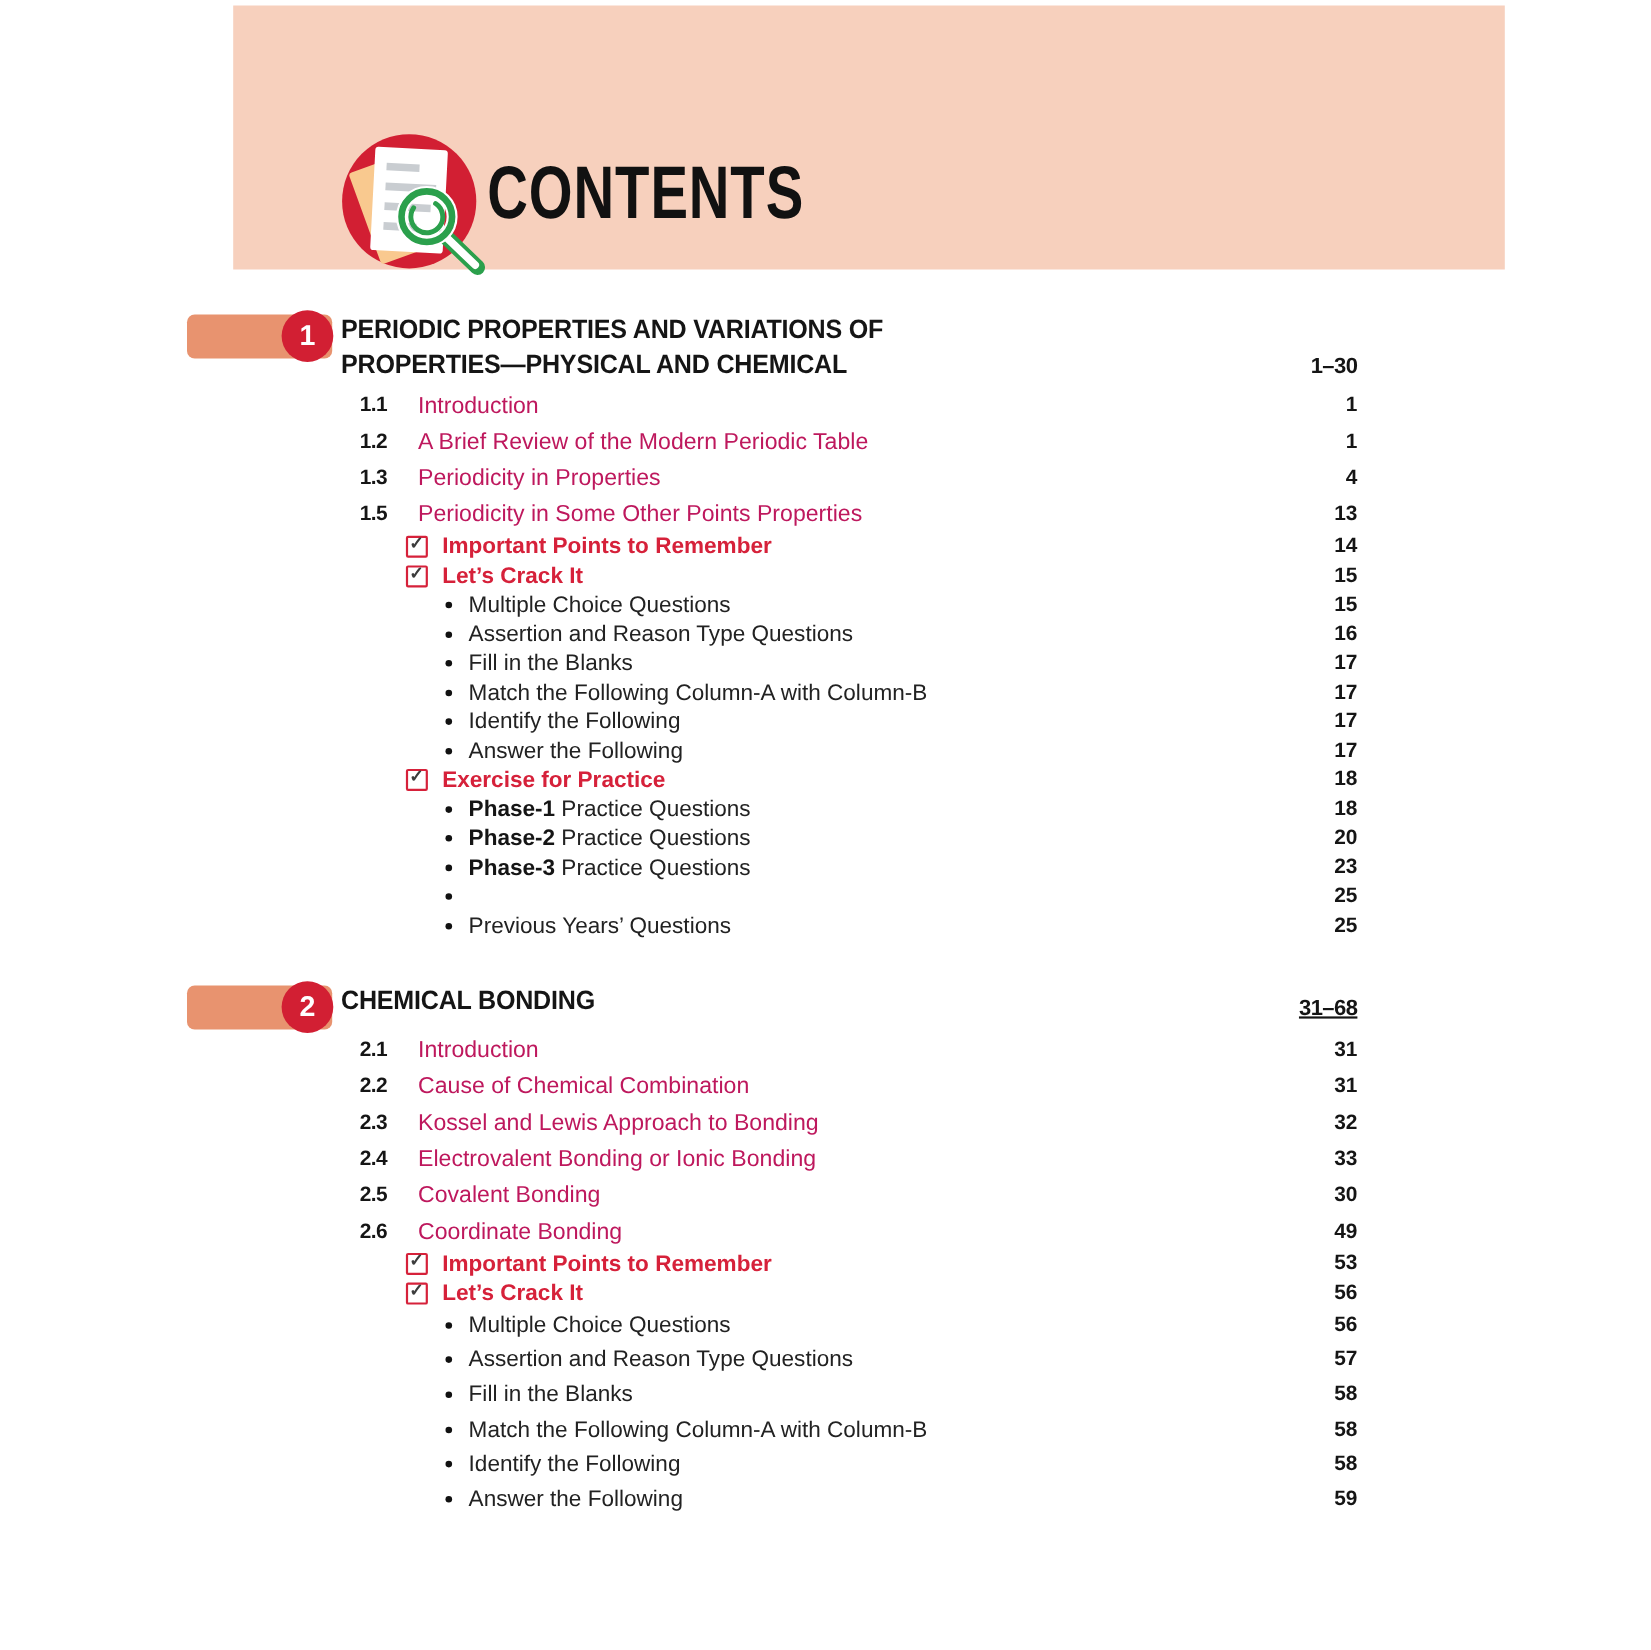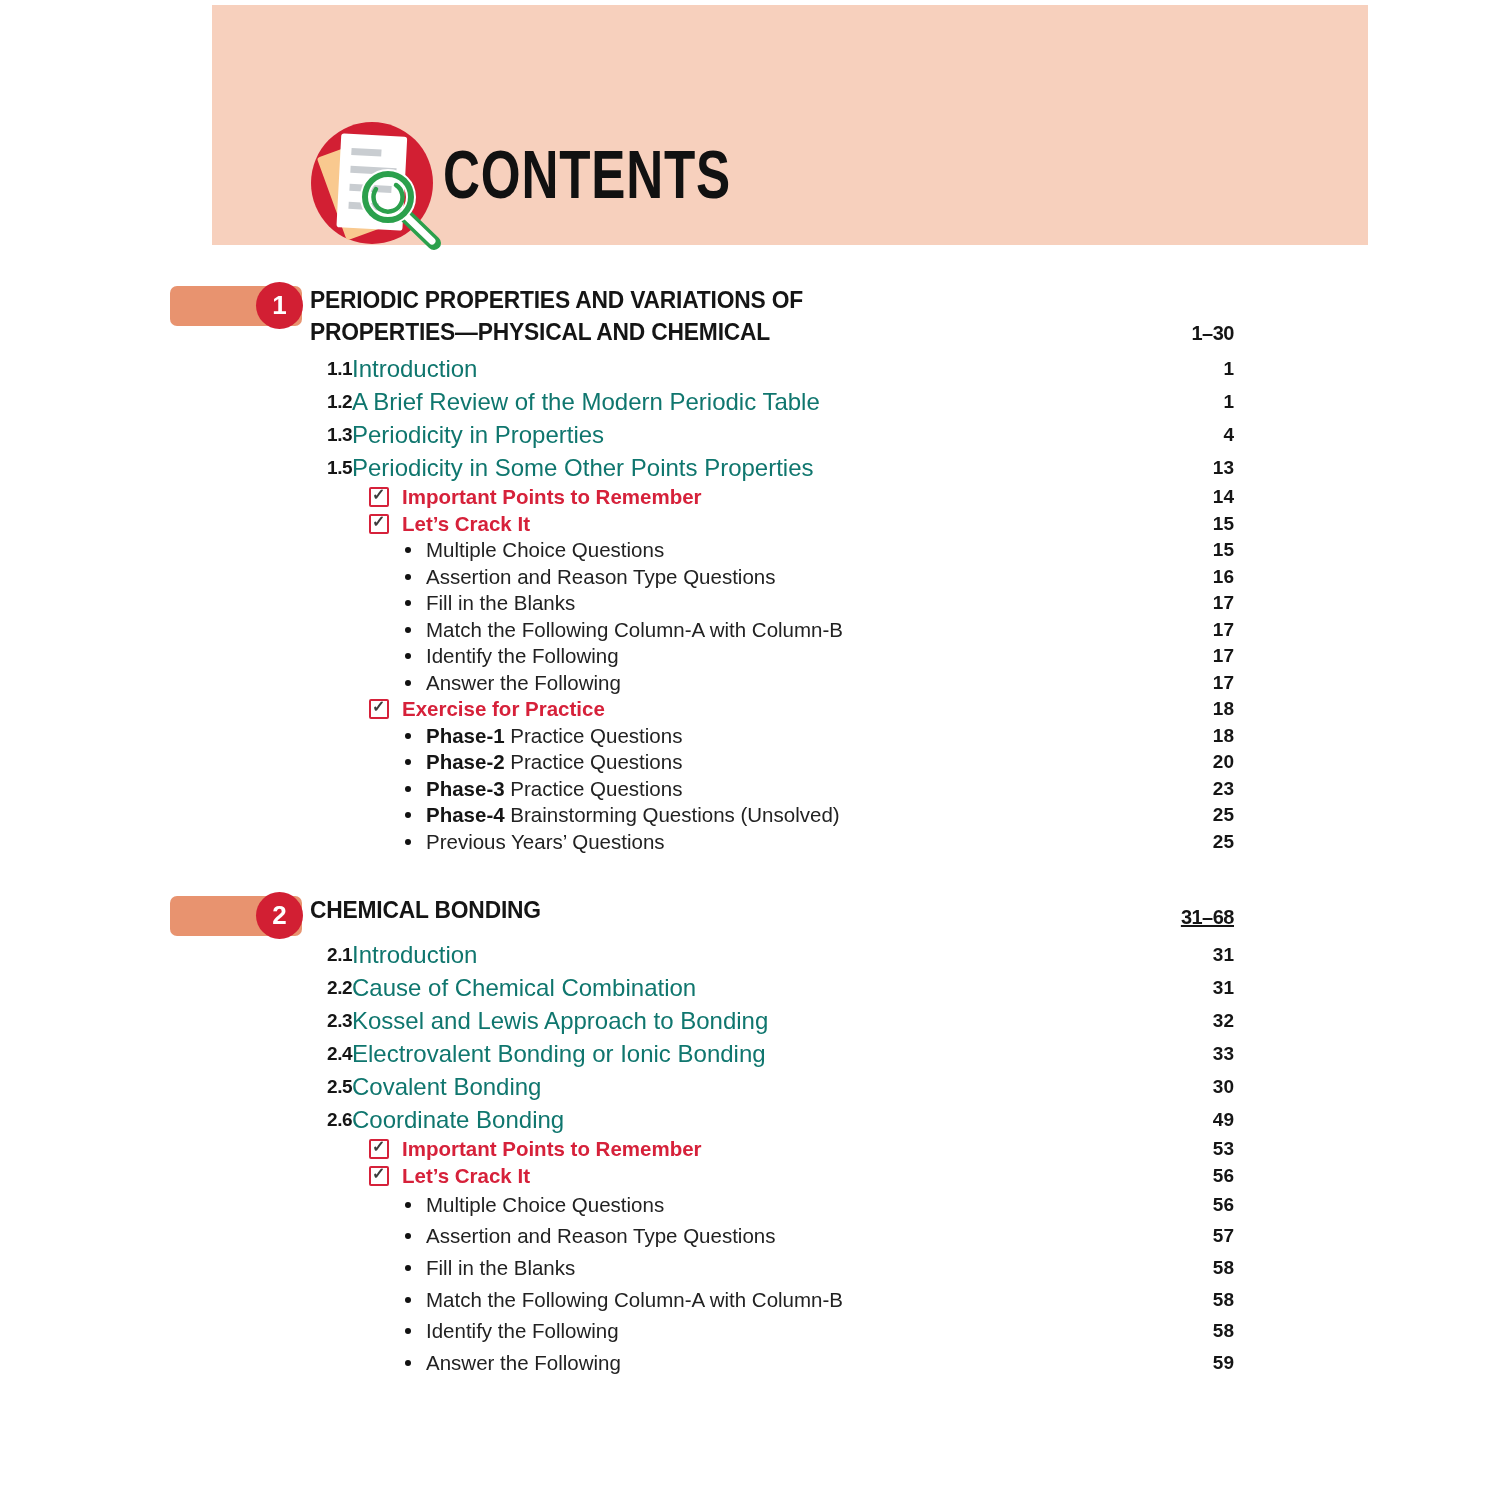--- a/index.html
+++ b/index.html
@@ -33,22 +33,22 @@
            letter-spacing:-0.5px;}
   .ch2 .chrange{bottom:5px;text-decoration:underline;}
 
   
   .rows{margin-top:4px;}
   .row{display:flex;align-items:center;}
   .row .pgnum{margin-left:auto;font-weight:700;font-size:19px;color:#151515;flex:none;}
 
   .row.section{height:33px;padding-left:146px;}
   .row.section .num{width:34px;text-align:right;font-weight:700;font-size:19px;
-                    color:#151515;margin-right:0;flex:none;letter-spacing:-0.5px;}
-  .row.section .label{font-size:24px;color:#0f766e;white-space:nowrap;}
+                    color:#151515;margin-right:28px;flex:none;letter-spacing:-0.5px;}
+  .row.section .label{font-size:21px;color:#be185d;white-space:nowrap;}
 
   .row.check{height:26.5px;padding-left:197px;}
   .checkbox{position:relative;width:16px;height:16px;border:2px solid #D6213A;border-radius:2px;
             margin-right:13px;flex:none;background:#fff;}
   .checkbox::after{content:"✓";position:absolute;left:1px;top:-4px;font-size:16px;
                    line-height:20px;color:#3c3c3c;font-weight:700;}
   .row.check .label{color:#D6213A;font-weight:700;font-size:20.5px;white-space:nowrap;}
 
   .row.bullet{height:26.5px;padding-left:233px;}
   .ch2 .row.bullet{height:31.6px;}
@@ -168,21 +168,20 @@
             <span class="label"><b>Phase-2</b> Practice Questions</span>
             <span class="pgnum">20</span>
           </div>
           <div class="row bullet">
             <span class="dot"></span>
             <span class="label"><b>Phase-3</b> Practice Questions</span>
             <span class="pgnum">23</span>
           </div>
           <div class="row bullet">
             <span class="dot"></span>
-            <span class="label"><b>Phase-4</b> Brainstorming Questions (Unsolved)</span>
             <span class="pgnum">25</span>
           </div>
           <div class="row bullet">
             <span class="dot"></span>
             <span class="label">Previous Years’ Questions</span>
             <span class="pgnum">25</span>
           </div>
         </div>
       </section>
       <section class="chapter ch2">

